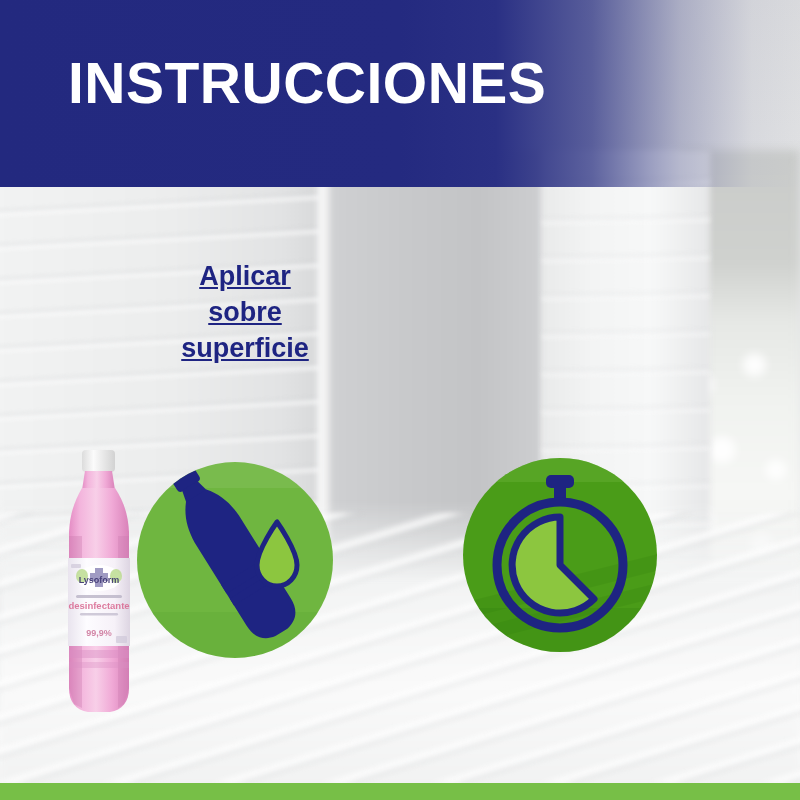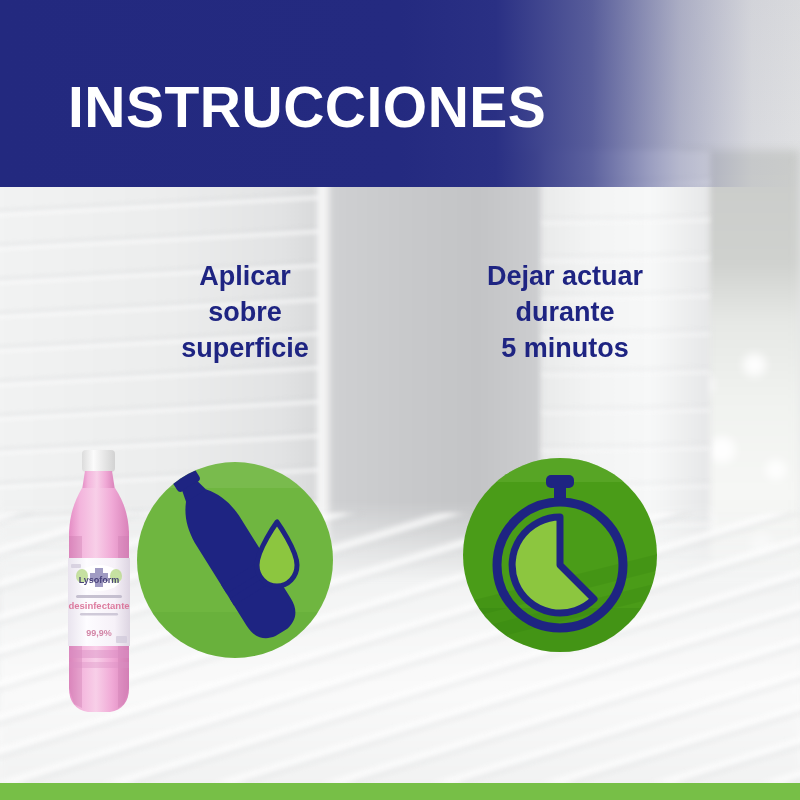--- a/index.html
+++ b/index.html
@@ -149,35 +149,34 @@
   }
   .header-title{
     position:absolute;left:68px;top:55px;
     color:#ffffff;
     font-size:57px;
     font-weight:700;
     letter-spacing:0.5px;
     line-height:1;
     white-space:nowrap;
     font-family:"Liberation Sans", sans-serif;
-    margin-top:24px;
   }
 
   
   .step-label{
     position:absolute;
     color:#1e2482;
     font-size:27px;
     font-weight:600;
     line-height:1.34;
     text-align:center;
     white-space:pre-line;
     font-family:"Liberation Sans", sans-serif;
   }
-  #label-1{left:145px;top:258px;width:200px;}
+  #label-1{left:145px;top:258px;width:200px;text-decoration:underline;}
   #label-2{left:455px;top:258px;width:220px;}
 
   
   .icon-circle{position:absolute;}
 
   
   .product{
     position:absolute;left:58px;top:450px;width:82px;height:268px;
   }
 
@@ -329,19 +328,16 @@
   </div>
 
   <div class="header">
     <div class="header-title">INSTRUCCIONES</div>
   </div>
 
   <div id="label-1" class="step-label">Aplicar
 sobre
 superficie</div>
 
-  <div id="label-2" class="step-label">Dejar actuar
-durante
-5 minutos</div>
 
   <div class="green-bar"></div>
 
 </div>
 
 </body></html>

